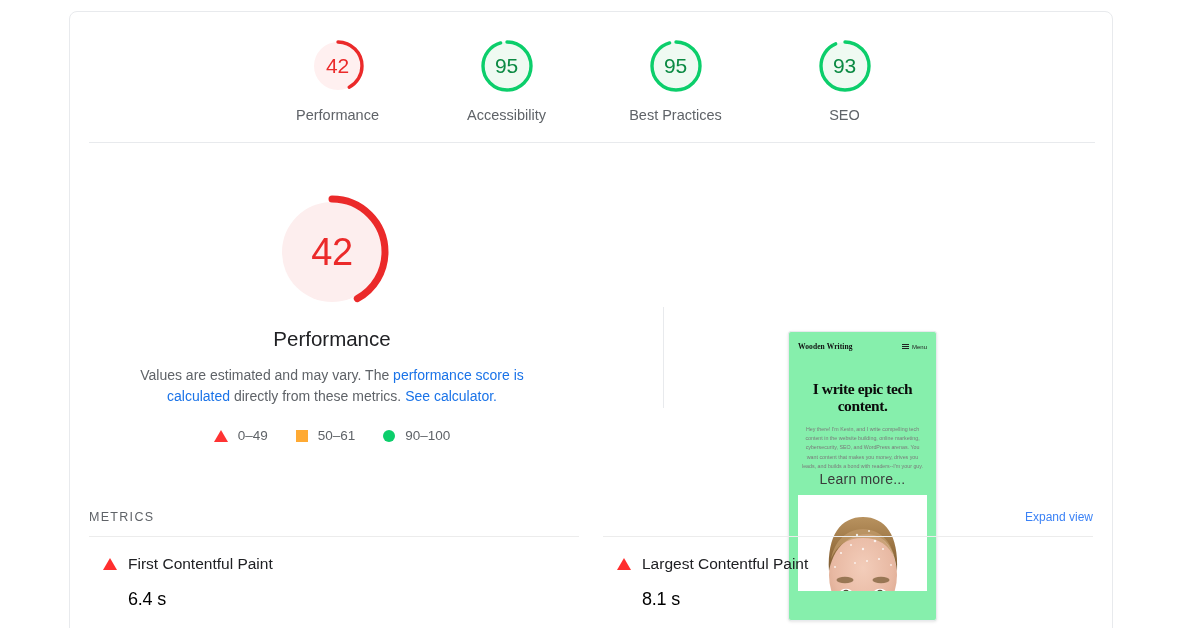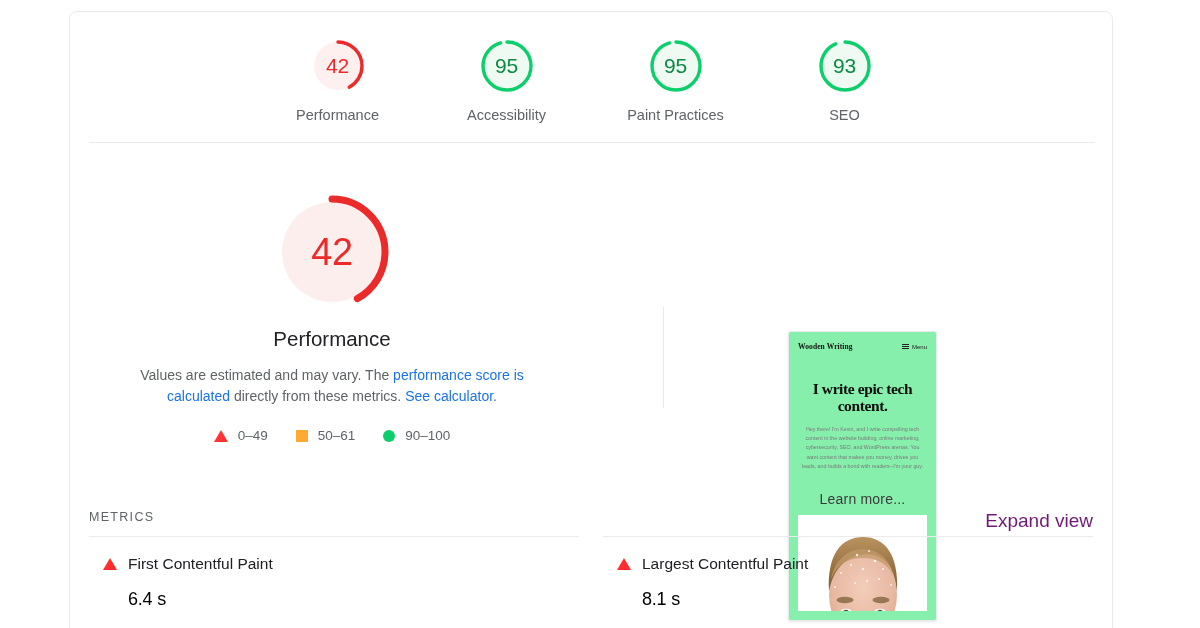--- a/index.html
+++ b/index.html
@@ -205,21 +205,21 @@
   }
   .th-body {
     margin-top: 11px;
     font-size: 5.3px;
     line-height: 9.2px;
     color: #7a7a7a;
     text-align: center;
     padding: 0 2px;
   }
   .th-cta {
-    margin-top: 20px;
+    margin-top: 0;
     font-size: 14px;
     color: #3a3a3a;
     text-align: center;
     letter-spacing: 0.2px;
     font-weight: 300;
   }
   .th-photo {
     margin-top: 8px;
     height: 96px;
     position: relative;
@@ -245,22 +245,22 @@
     margin: 0 19px;
   }
   .metrics-title {
     position: absolute; left: 0; top: 0;
     font-size: 12.5px;
     letter-spacing: 1.3px;
     color: #5f6368;
   }
   .expand-view {
     position: absolute; right: 0; top: 0;
-    font-size: 19px;
-    color: #701a75;
+    font-size: 12px;
+    color: #3b82f6;
     cursor: pointer;
   }
   .metrics-grid {
     margin: 0 19px;
     display: grid;
     grid-template-columns: 1fr 1fr;
     column-gap: 24px;
   }
   .metric-cell {
     border-top: 1px solid #ececec;
@@ -322,21 +322,21 @@
       </div>
 
       <div class="gauge-item">
         <div class="gauge-ring">
           <svg width="56" height="56" viewBox="0 0 56 56" aria-hidden="true">
             <circle cx="28" cy="28" r="24" fill="#effaf2"></circle>
             <circle cx="28" cy="28" r="24" fill="none" stroke="#0cce6b" stroke-width="3.4" stroke-linecap="round" stroke-dasharray="143.3 7.5"></circle>
           </svg>
           <span class="gauge-num g-green">95</span>
         </div>
-        <span class="gauge-label">Paint Practices</span>
+        <span class="gauge-label">Best Practices</span>
       </div>
 
       <div class="gauge-item">
         <div class="gauge-ring">
           <svg width="56" height="56" viewBox="0 0 56 56" aria-hidden="true">
             <circle cx="28" cy="28" r="24" fill="#effaf2"></circle>
             <circle cx="28" cy="28" r="24" fill="none" stroke="#0cce6b" stroke-width="3.4" stroke-linecap="round" stroke-dasharray="140.3 10.5"></circle>
           </svg>
           <span class="gauge-num g-green">93</span>
         </div>

